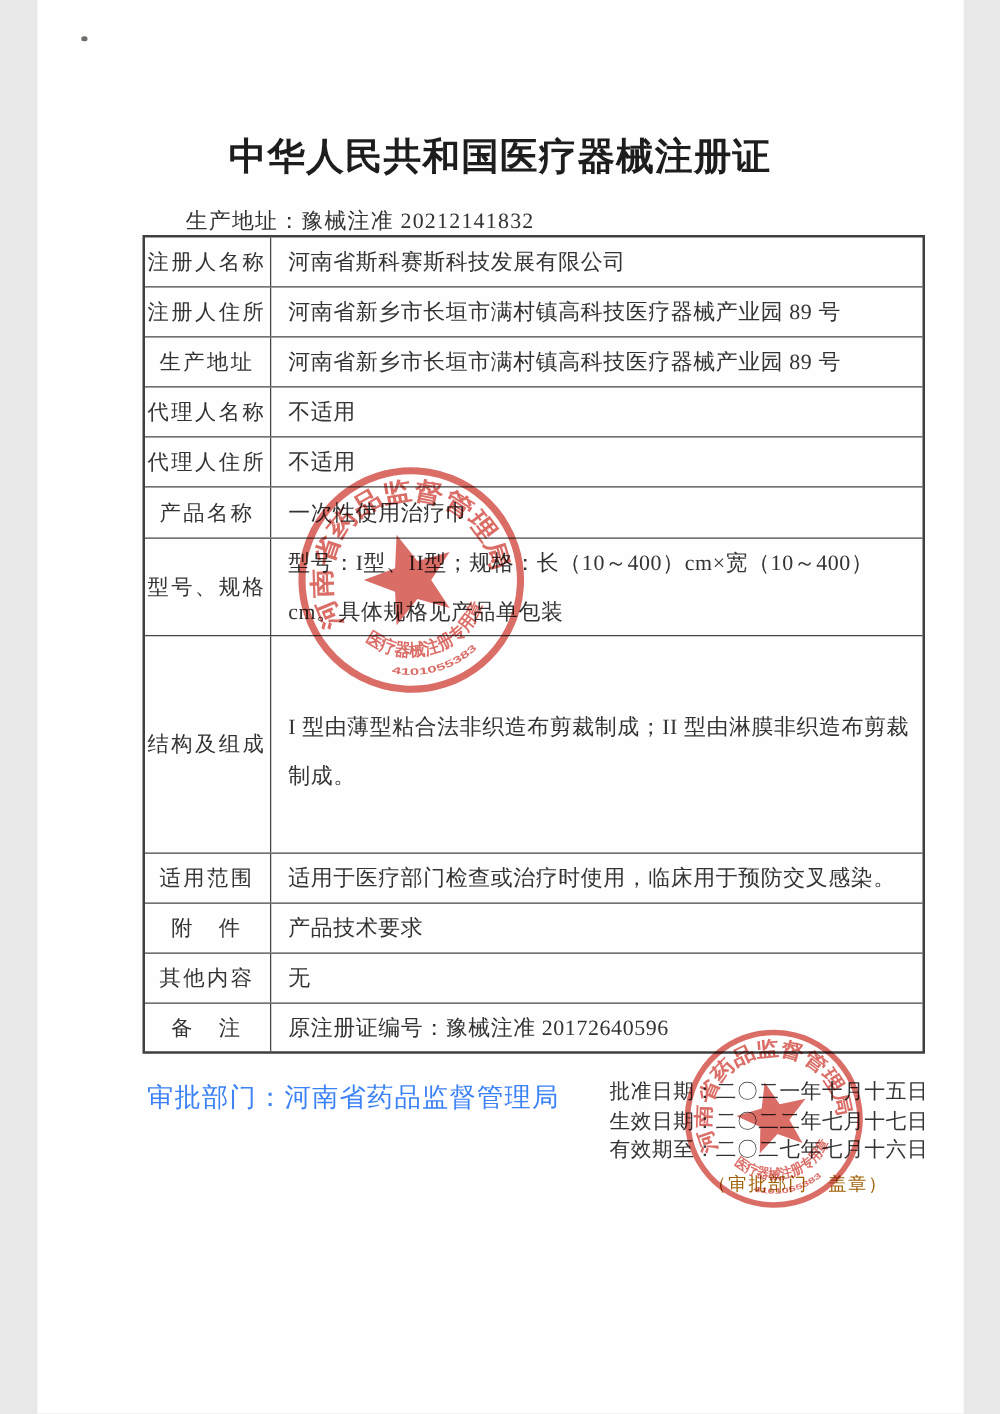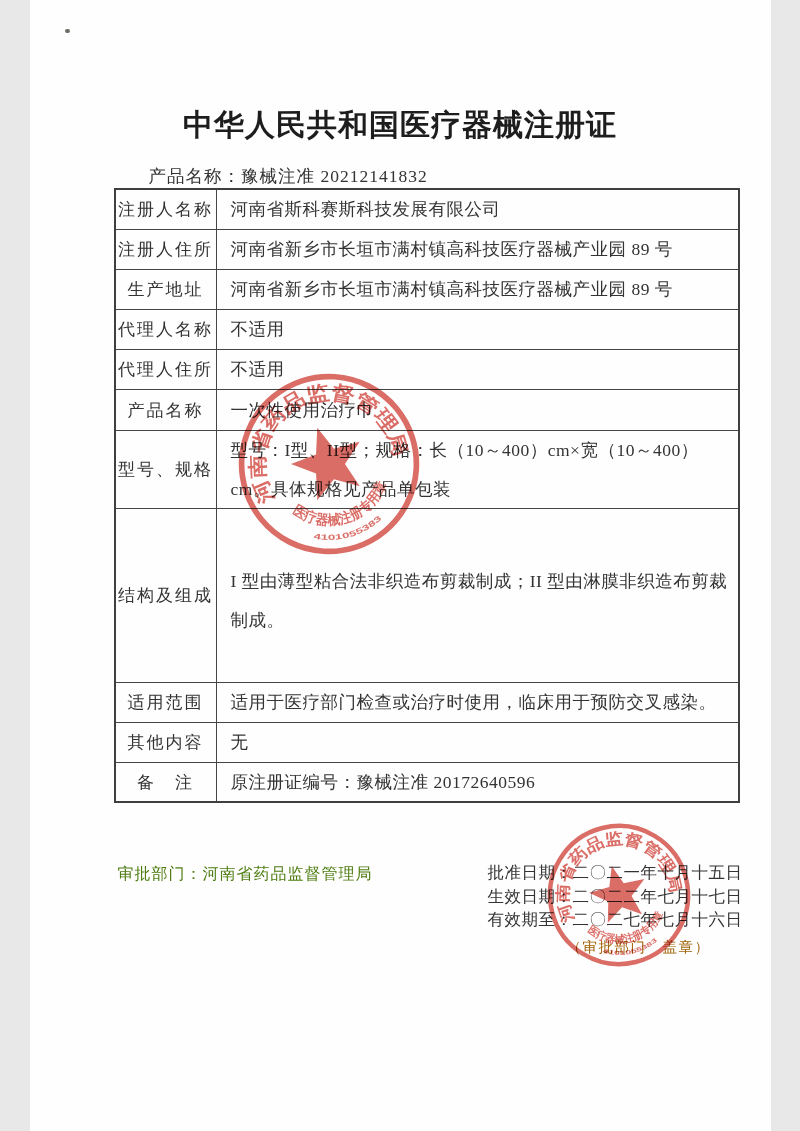--- a/index.html
+++ b/index.html
@@ -25,40 +25,40 @@
     flex:0 0 101px;border-right:1.5px solid #454545;box-sizing:border-box;
     display:flex;align-items:center;justify-content:center;text-align:center;
     font-size:17px;letter-spacing:2px;color:#333;
   }
   .tvalue{
     flex:1;display:flex;align-items:center;box-sizing:border-box;
     padding:0 6px 0 14px;font-size:17.5px;letter-spacing:0.5px;line-height:39px;color:#333;
   }
   .vtop{align-items:flex-start;padding-top:53px;}
   
-  .appr{position:absolute;left:88px;top:864px;font-size:16px;letter-spacing:1px;color:#4d7c0f;}
+  .appr{position:absolute;left:88px;top:864px;font-size:21px;letter-spacing:1px;color:#3b82f6;}
   .dates{position:absolute;left:458px;top:861px;font-size:16.5px;line-height:23.5px;letter-spacing:0.5px;color:#333;}
   .sealnote{position:absolute;left:537px;top:938px;font-size:14.5px;letter-spacing:1.5px;color:#a16207;}
   
   .stamp{position:absolute;mix-blend-mode:multiply;opacity:.85;}
   .stamp-mid{left:204px;top:369px;width:190px;height:190px;transform:rotate(-18deg);}
   .stamp-bot{left:514px;top:820px;width:150px;height:150px;transform:rotate(-14deg);}
   .stamp text{font-family:"Liberation Sans","DejaVu Sans",sans-serif;font-weight:bold;}
 </style>
 </head>
 <body>
 
 <div class="page">
 
   <div class="speck"></div>
 
   <h1 class="title">中华人民共和国医疗器械注册证</h1>
 
   <div class="certno">
-    <span>产品名称：</span><span>豫械注准 20212141832</span>
+    <span>生产地址：</span><span>豫械注准 20212141832</span>
   </div>
 
   <div class="tbl">
     <div class="trow" style="height:40px;">
       <div class="tlabel">注册人名称</div>
       <div class="tvalue">河南省斯科赛斯科技发展有限公司</div>
     </div>
     <div class="trow" style="height:40px;">
       <div class="tlabel">注册人住所</div>
       <div class="tvalue">河南省新乡市长垣市满村镇高科技医疗器械产业园 89 号</div>
@@ -83,20 +83,24 @@
       <div class="tlabel">型号、规格</div>
       <div class="tvalue">型号：I型、II型；规格：长（10～400）cm×宽（10～400）cm。具体规格见产品单包装</div>
     </div>
     <div class="trow" style="height:174px;">
       <div class="tlabel">结构及组成</div>
       <div class="tvalue vtop">I 型由薄型粘合法非织造布剪裁制成；II 型由淋膜非织造布剪裁制成。</div>
     </div>
     <div class="trow" style="height:40px;">
       <div class="tlabel">适用范围</div>
       <div class="tvalue">适用于医疗部门检查或治疗时使用，临床用于预防交叉感染。</div>
+    </div>
+    <div class="trow" style="height:40px;">
+      <div class="tlabel">附　件</div>
+      <div class="tvalue">产品技术要求</div>
     </div>
     <div class="trow" style="height:40px;">
       <div class="tlabel">其他内容</div>
       <div class="tvalue">无</div>
     </div>
     <div class="trow" style="height:38px;">
       <div class="tlabel">备　注</div>
       <div class="tvalue">原注册证编号：豫械注准 20172640596</div>
     </div>
   </div>

